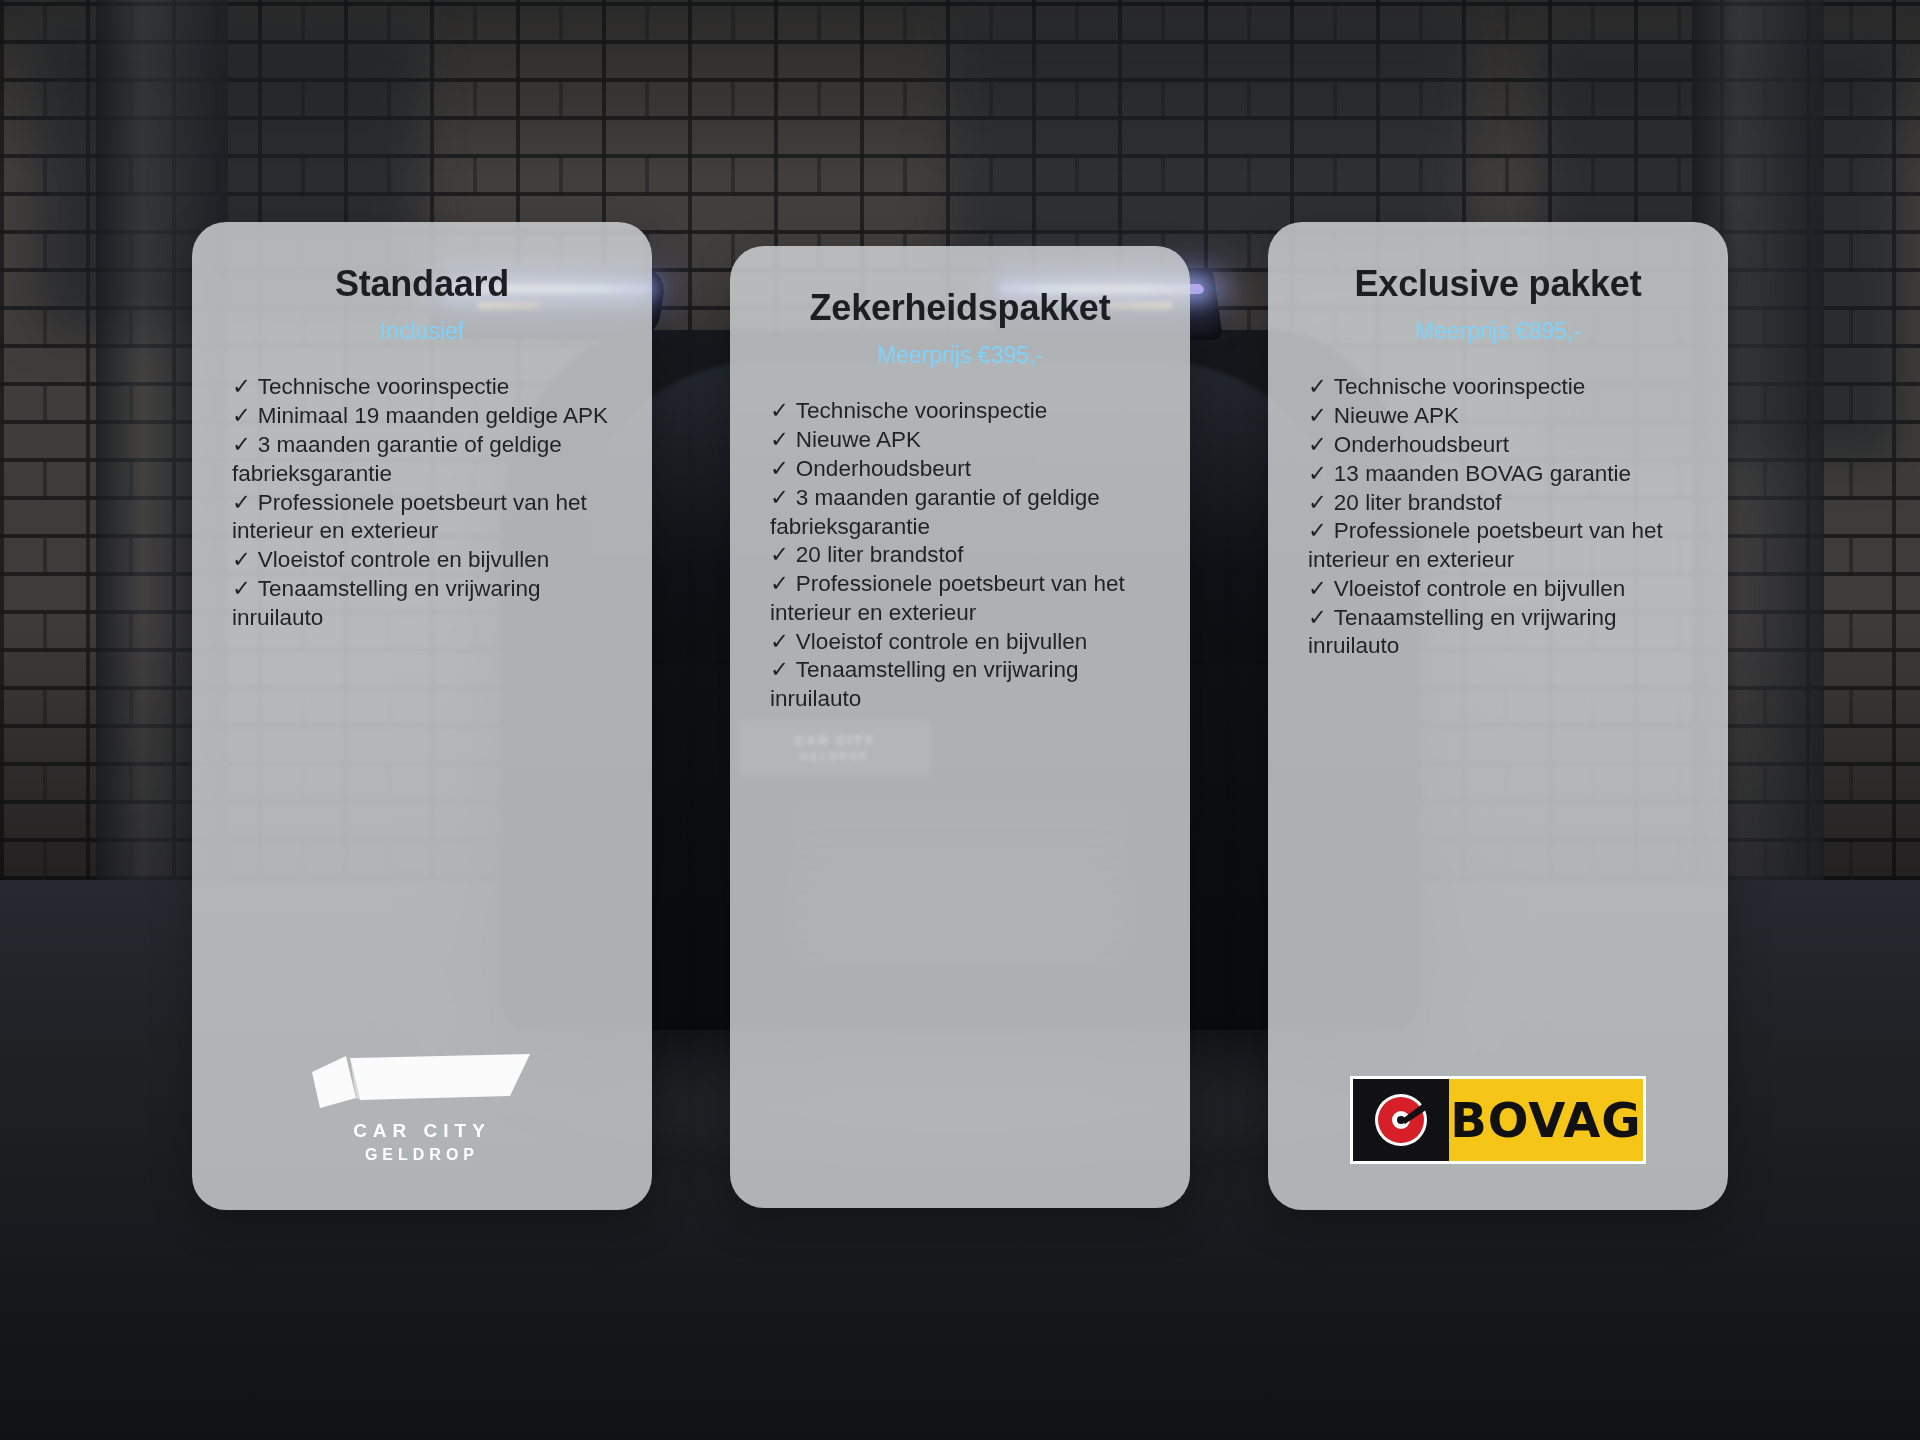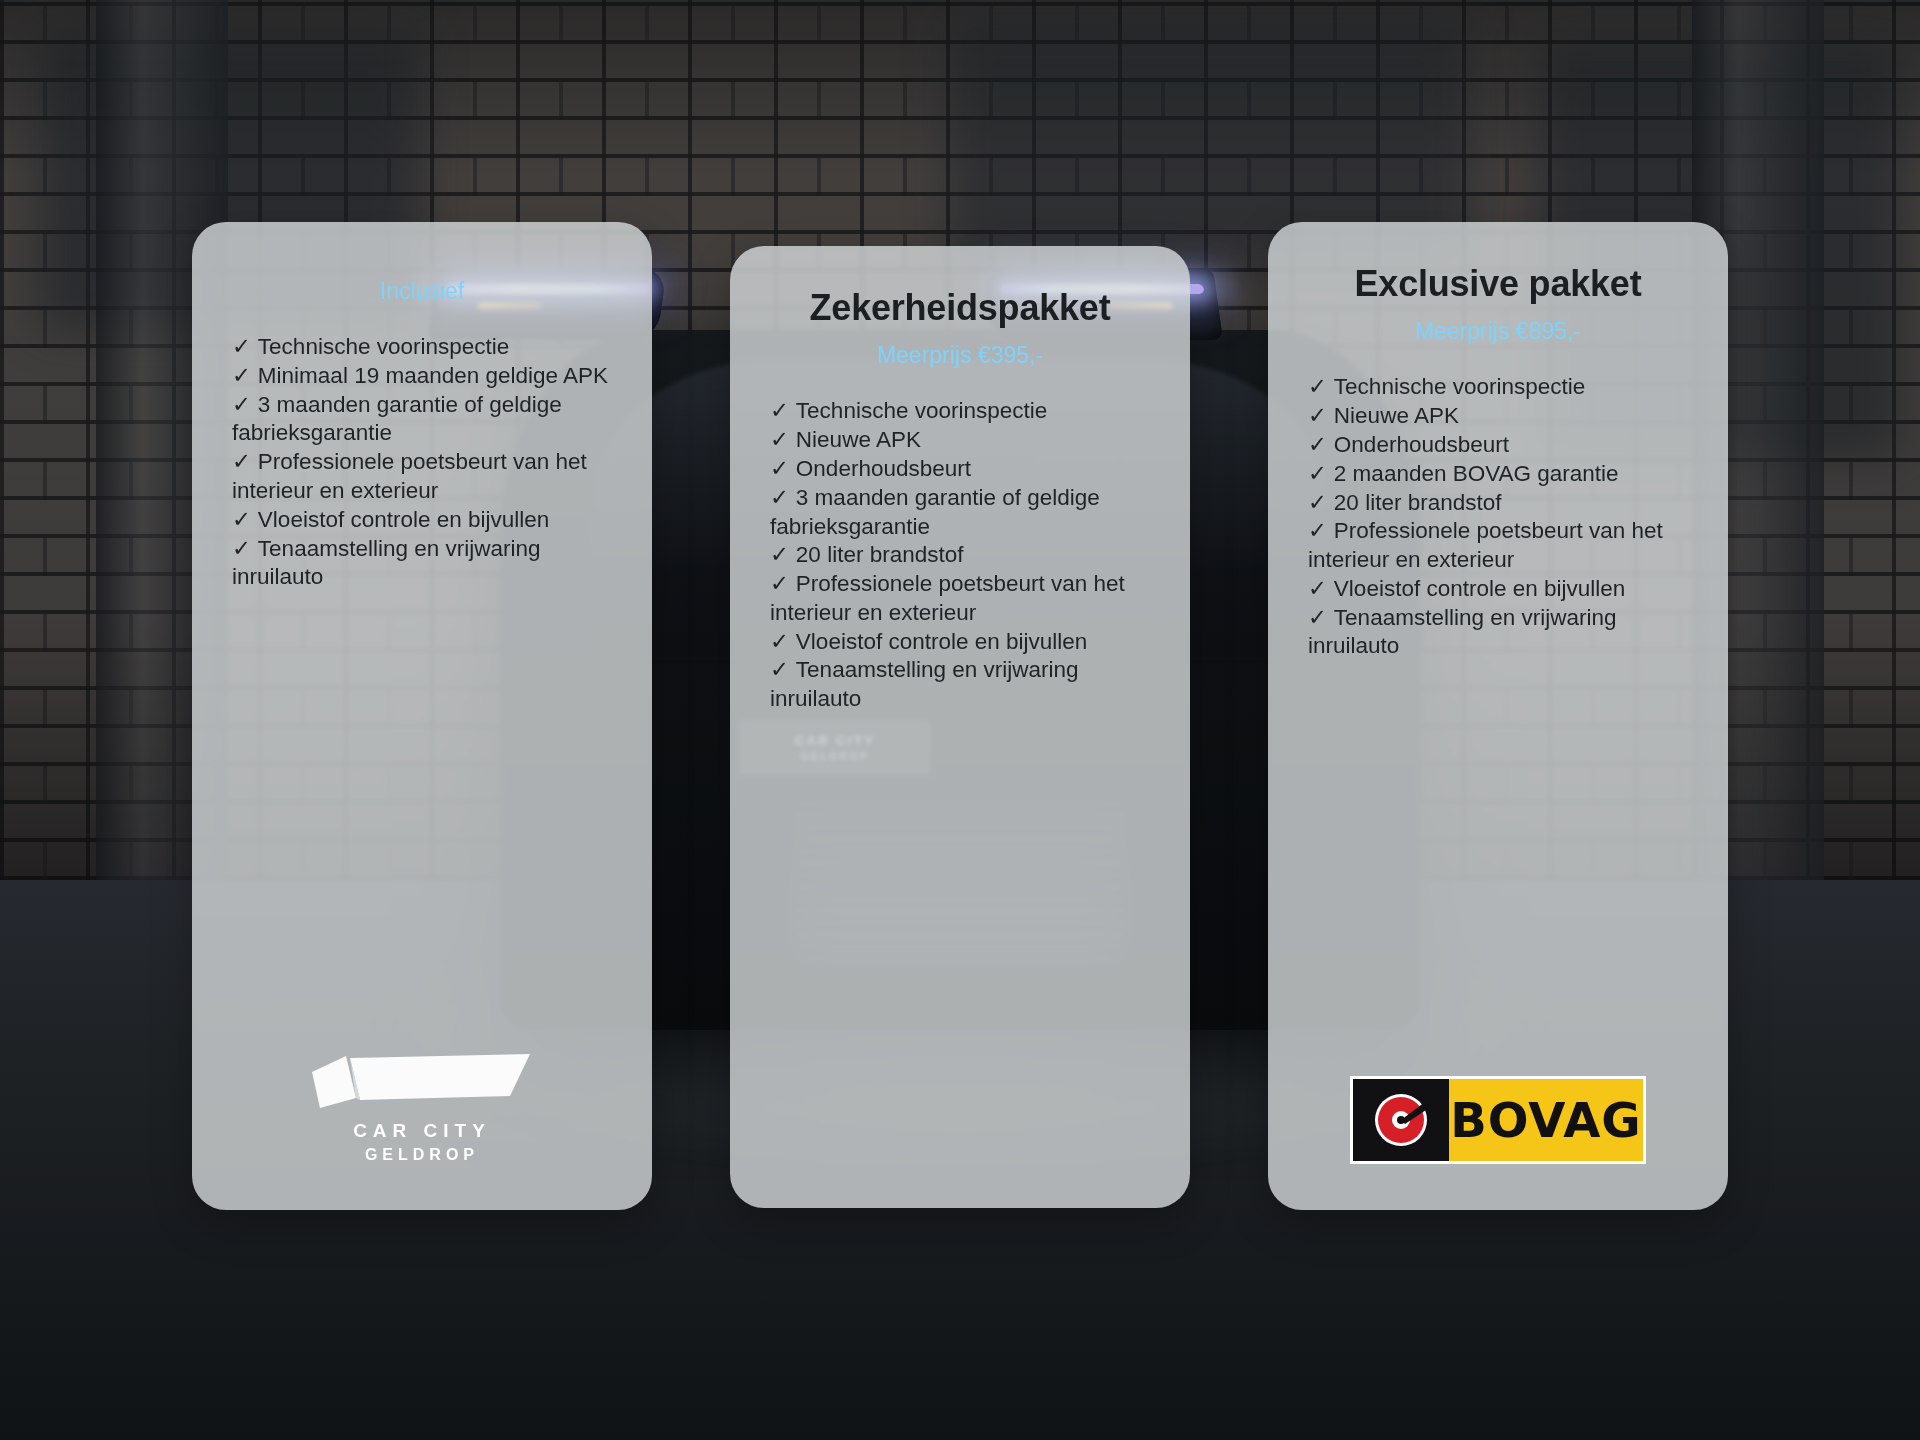--- a/index.html
+++ b/index.html
@@ -282,20 +282,21 @@
     <div class="plate">
       <div class="l1">CAR CITY</div>
       <div class="l2">GELDROP</div>
     </div>
     <div class="grade"></div>
   </div>
 
   <div class="cards">
 
     <div class="card standaard">
+      <div class="card-title">Standaard</div>
       <div class="card-sub">Inclusief</div>
       <ul class="feature-list">
         <li class="feature"><span class="tick">✓</span><span>Technische voorinspectie</span></li>
         <li class="feature"><span class="tick">✓</span><span>Minimaal 19 maanden geldige APK</span></li>
         <li class="feature"><span class="tick">✓</span><span>3 maanden garantie of geldige fabrieksgarantie</span></li>
         <li class="feature"><span class="tick">✓</span><span>Professionele poetsbeurt van het interieur en exterieur</span></li>
         <li class="feature"><span class="tick">✓</span><span>Vloeistof controle en bijvullen</span></li>
         <li class="feature"><span class="tick">✓</span><span>Tenaamstelling en vrijwaring inruilauto</span></li>
       </ul>
       <div class="card-footer">
@@ -329,21 +330,21 @@
       <div class="card-footer"></div>
     </div>
 
     <div class="card exclusive">
       <div class="card-title">Exclusive pakket</div>
       <div class="card-sub">Meerprijs €895,-</div>
       <ul class="feature-list">
         <li class="feature"><span class="tick">✓</span><span>Technische voorinspectie</span></li>
         <li class="feature"><span class="tick">✓</span><span>Nieuwe APK</span></li>
         <li class="feature"><span class="tick">✓</span><span>Onderhoudsbeurt</span></li>
-        <li class="feature"><span class="tick">✓</span><span>2 maanden BOVAG garantie</span></li>
+        <li class="feature"><span class="tick">✓</span><span>13 maanden BOVAG garantie</span></li>
         <li class="feature"><span class="tick">✓</span><span>20 liter brandstof</span></li>
         <li class="feature"><span class="tick">✓</span><span>Professionele poetsbeurt van het interieur en exterieur</span></li>
         <li class="feature"><span class="tick">✓</span><span>Vloeistof controle en bijvullen</span></li>
         <li class="feature"><span class="tick">✓</span><span>Tenaamstelling en vrijwaring inruilauto</span></li>
       </ul>
       <div class="card-footer">
         <div class="bovag">
           <div class="bovag-mark">
             <svg width="64" height="64" viewBox="0 0 64 64">
               <circle cx="32" cy="32" r="26" fill="#ffffff"></circle>

